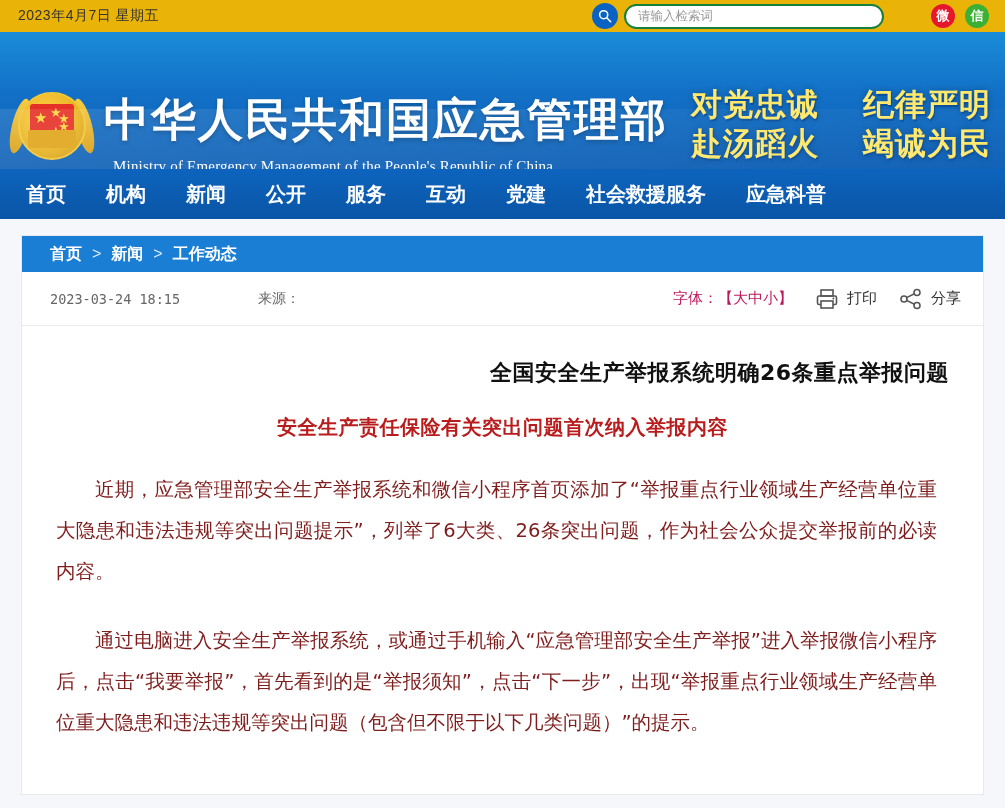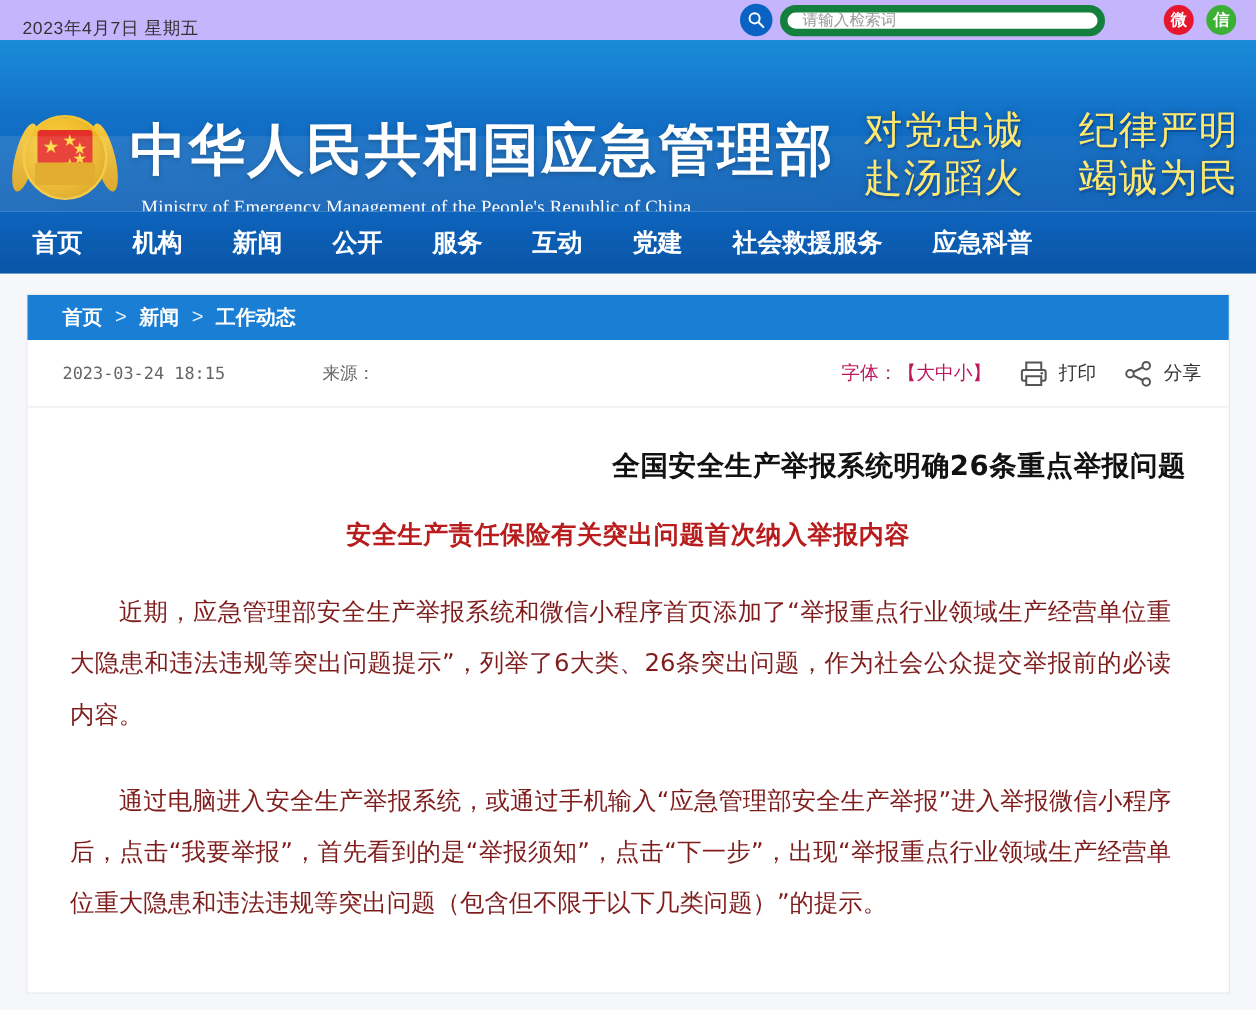--- a/index.html
+++ b/index.html
@@ -7,23 +7,23 @@
     margin: 0; padding: 0;
     width: 1005px; height: 808px;
     font-family: "Liberation Sans", sans-serif;
     background: #ffffff;
     overflow: hidden;
   }
 
   
   .topbar {
     height: 32px;
-    background: #c4b5fd;
-    display: flex;
-    align-items: flex-end;
+    background: #eab308;
+    display: flex;
+    align-items: center;
     padding: 0 18px;
     position: relative;
   }
   .topbar-date {
     font-size: 14px;
     color: #333;
     letter-spacing: 0.5px;
   }
   .search-wrap {
     position: absolute;
@@ -36,21 +36,21 @@
     width: 26px; height: 26px;
     border-radius: 50%;
     background: #0a63c2;
     display: flex; align-items: center; justify-content: center;
     margin-right: 6px;
   }
   .search-icon-btn svg { display: block; }
   .search-input {
     width: 260px;
     height: 25px;
-    border: 6px solid #15803d;
+    border: 2px solid #15803d;
     border-radius: 13px;
     padding: 0 12px;
     font-size: 12.5px;
     color: #333;
     outline: none;
     background: #fff;
   }
   .search-input::placeholder { color: #999; }
   .social-icons {
     position: absolute;
@@ -143,21 +143,21 @@
     position: absolute;
     right: 14px; top: 56px;
     width: 300px;
     text-align: center;
     line-height: 1.08;
   }
   .slogan-row {
     display: flex;
     justify-content: space-between;
     font-family: "DejaVu Sans", sans-serif;
-    font-weight: normal;
+    font-weight: bold;
     font-size: 31px;
     color: #ffe86b;
     text-shadow: 1px 2px 0 #0a4f9c, 0 0 6px rgba(0,0,0,0.3);
     letter-spacing: 1px;
   }
   .slogan-row + .slogan-row { margin-top: 6px; }
 
   
   .nav {
     height: 50px;

